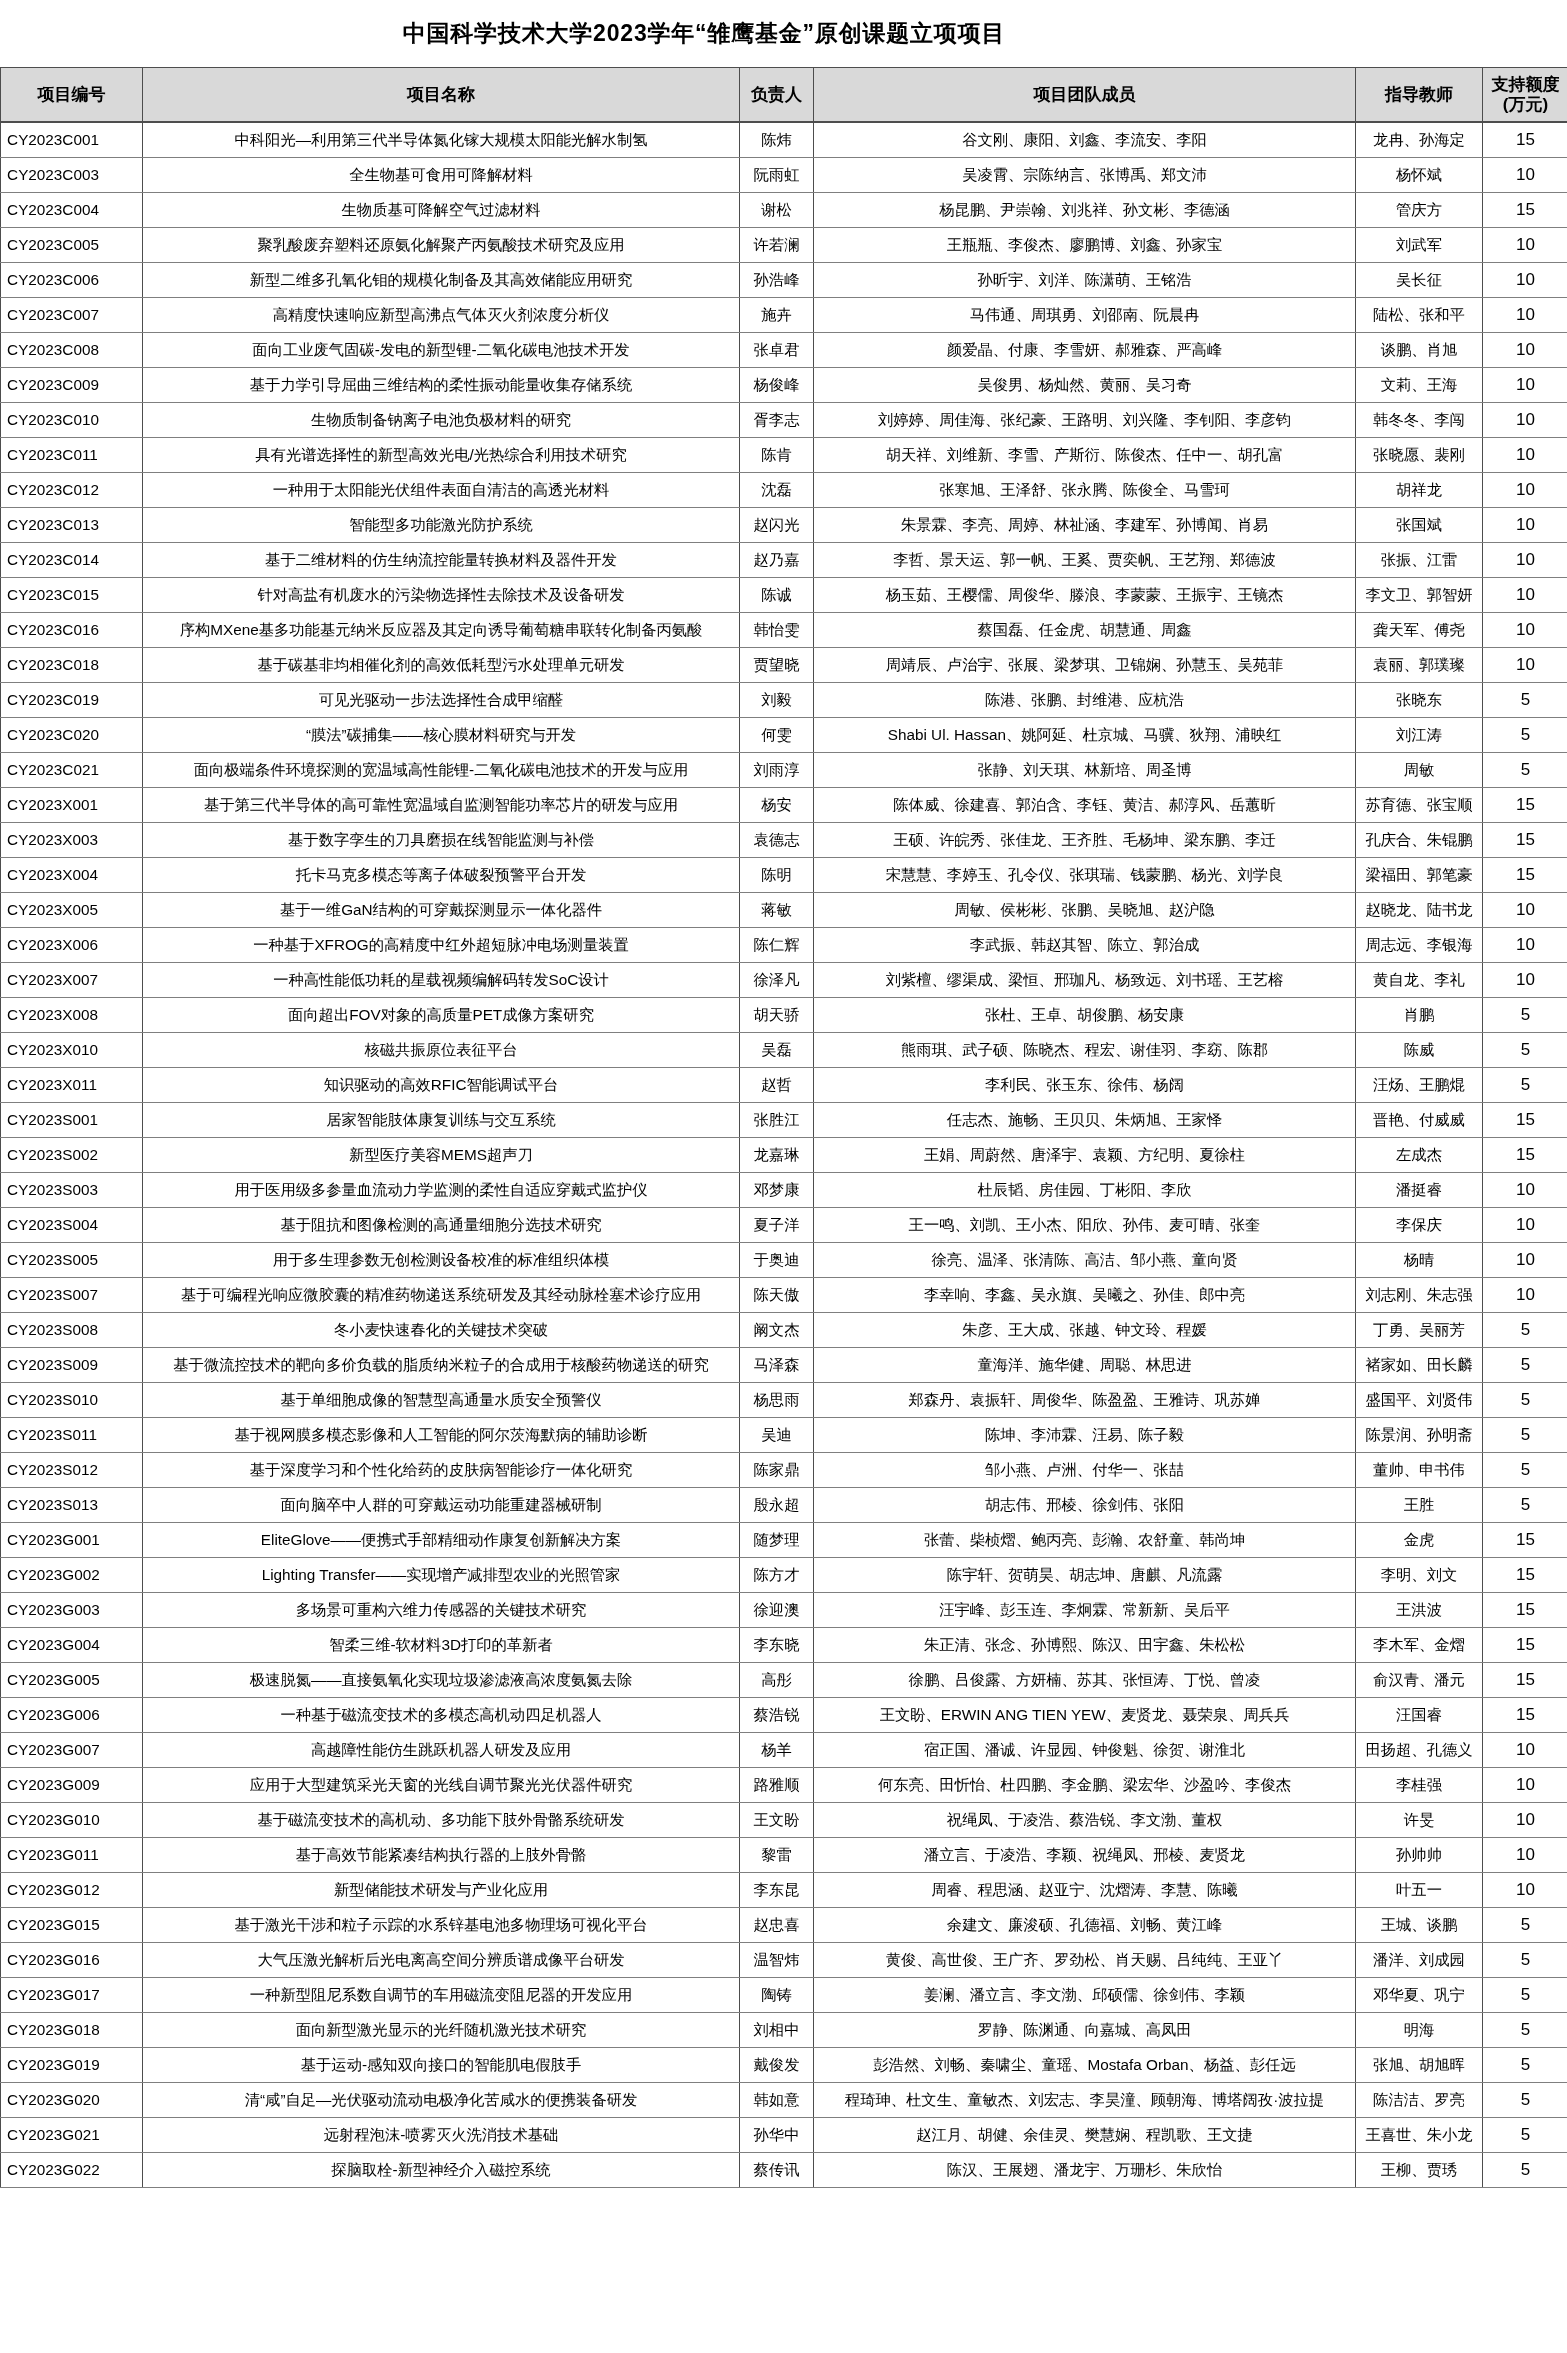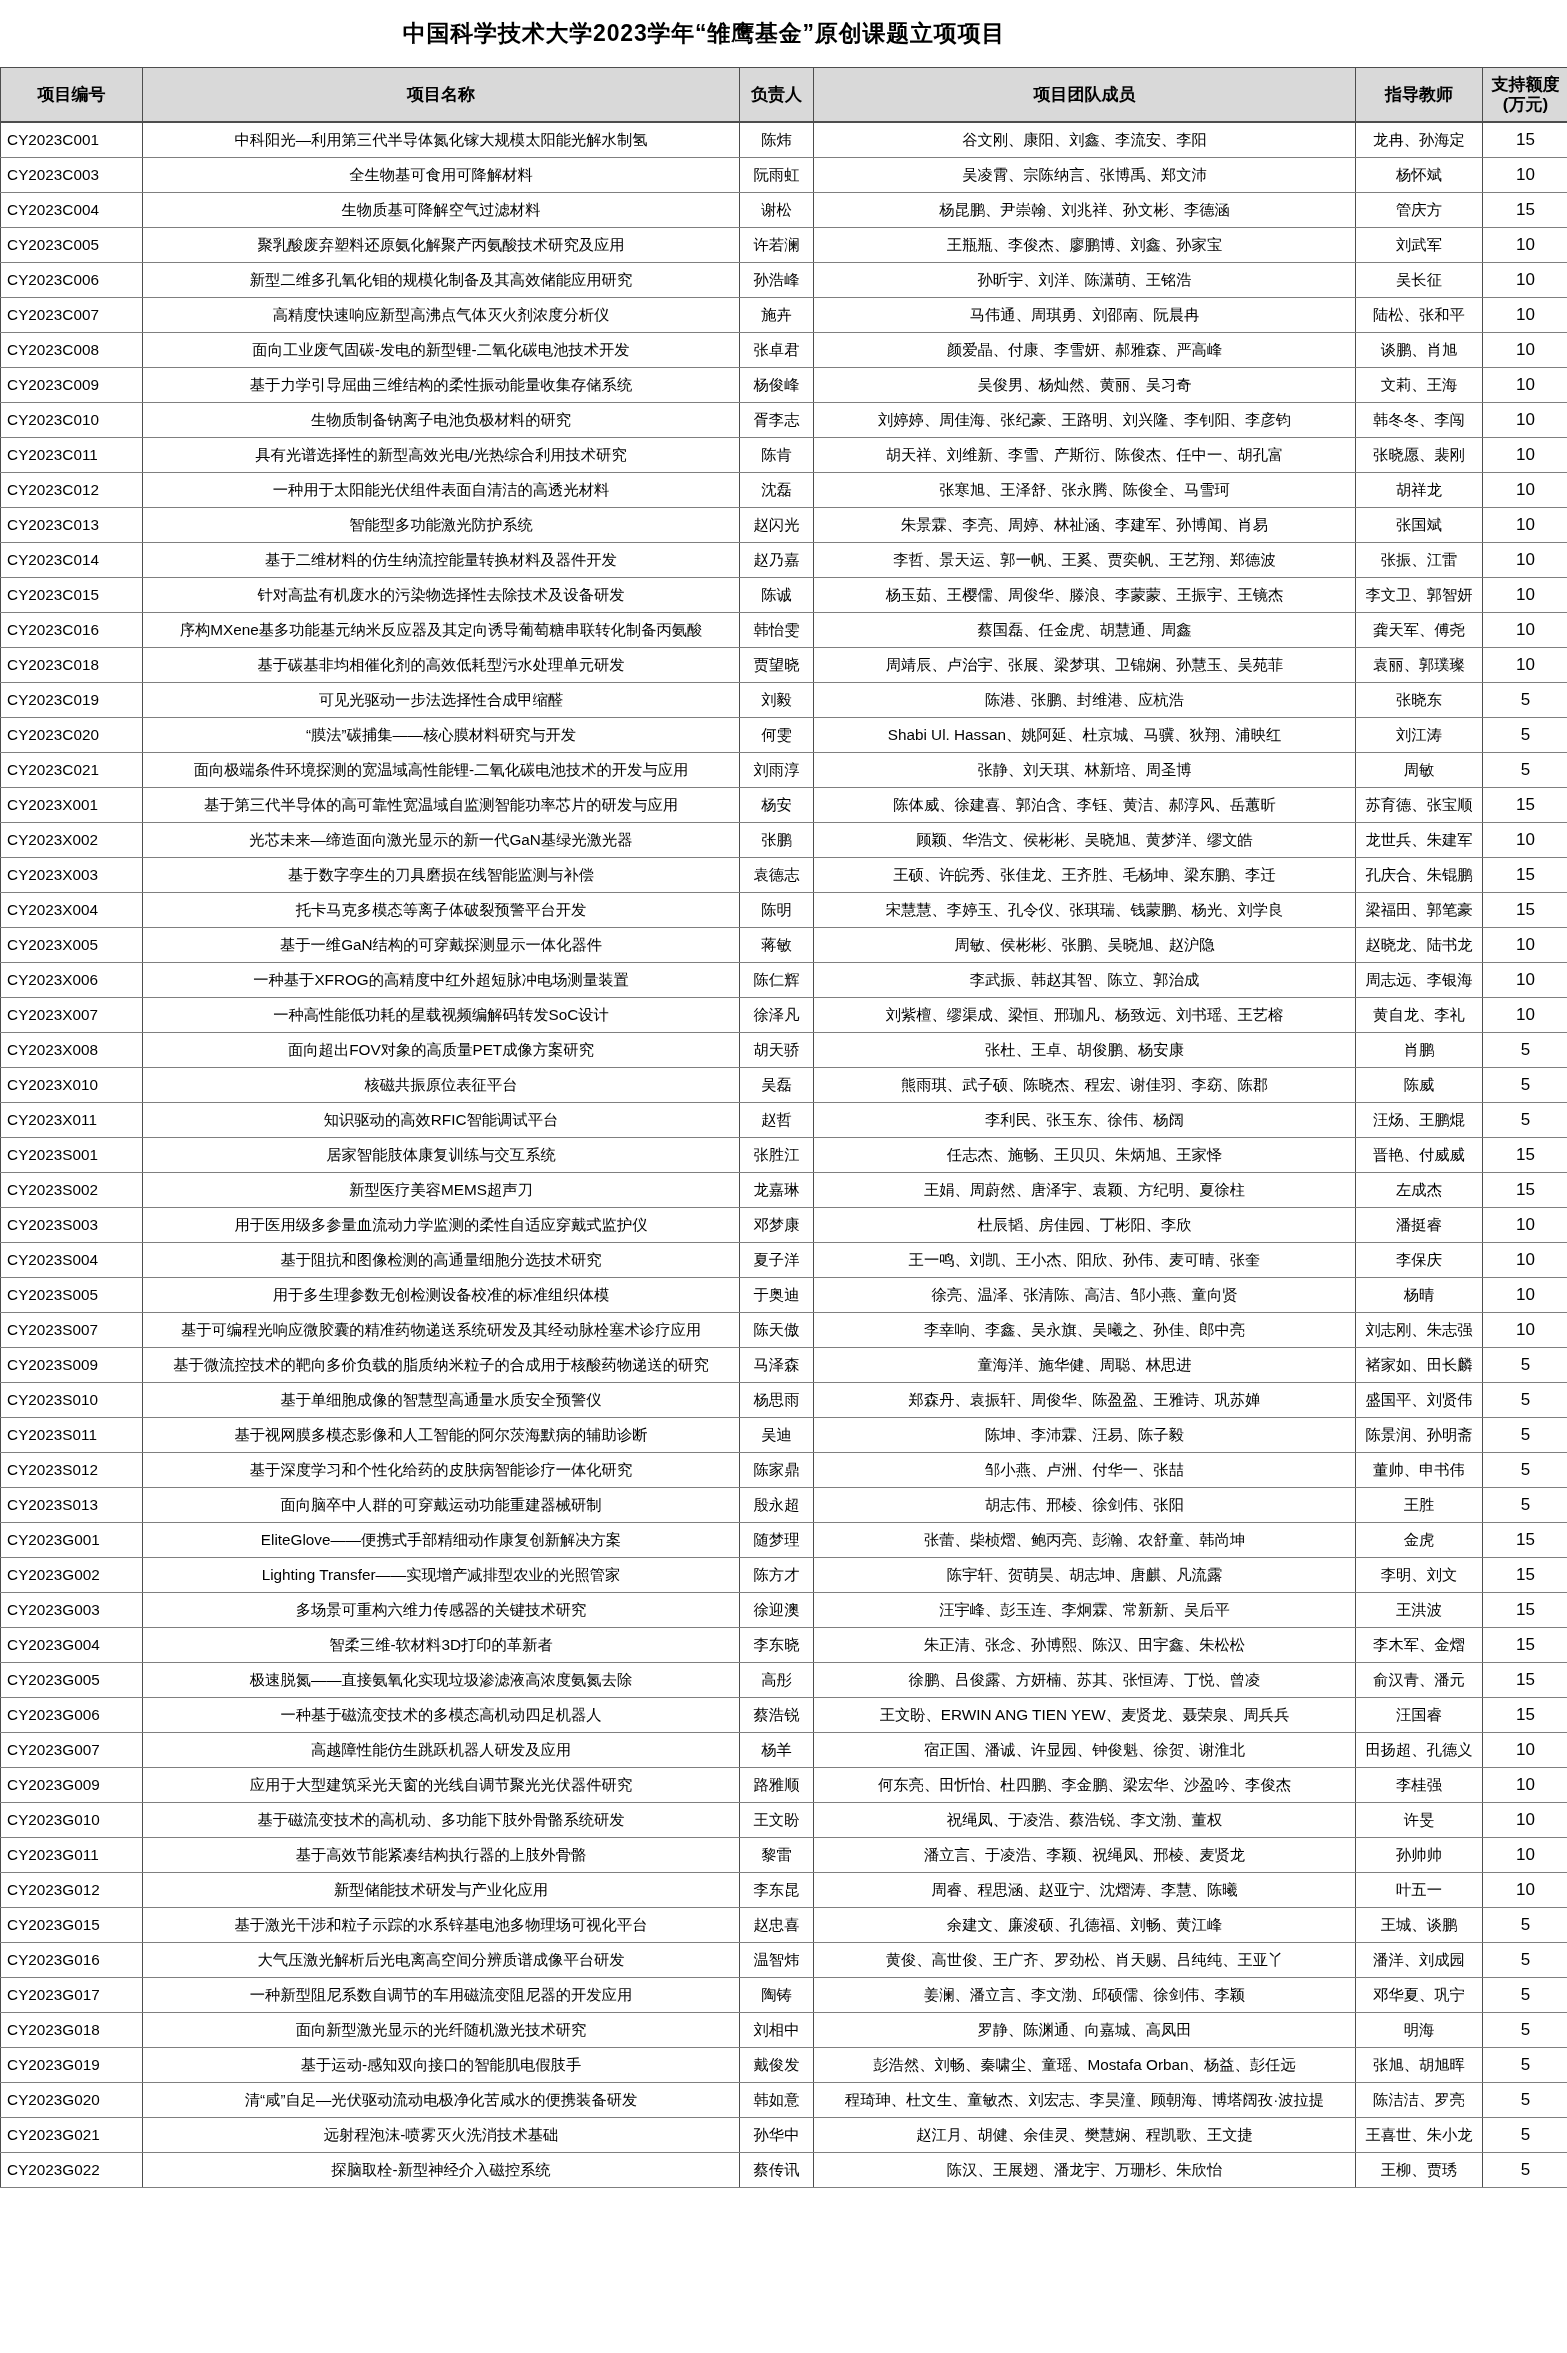--- a/index.html
+++ b/index.html
@@ -244,28 +244,20 @@
 
   <tr>
     <td class="c-id">CY2023X001</td>
     <td class="c-name">基于第三代半导体的高可靠性宽温域自监测智能功率芯片的研发与应用</td>
     <td class="c-leader">杨安</td>
     <td class="c-team">陈体威、徐建喜、郭泊含、李钰、黄洁、郝淳风、岳蕙昕</td>
     <td class="c-advisor">苏育德、张宝顺</td>
     <td class="c-amount">15</td>
   </tr>
 
-  <tr>
-    <td class="c-id">CY2023X002</td>
-    <td class="c-name">光芯未来—缔造面向激光显示的新一代GaN基绿光激光器</td>
-    <td class="c-leader">张鹏</td>
-    <td class="c-team">顾颖、华浩文、侯彬彬、吴晓旭、黄梦洋、缪文皓</td>
-    <td class="c-advisor">龙世兵、朱建军</td>
-    <td class="c-amount">10</td>
-  </tr>
 
   <tr>
     <td class="c-id">CY2023X003</td>
     <td class="c-name">基于数字孪生的刀具磨损在线智能监测与补偿</td>
     <td class="c-leader">袁德志</td>
     <td class="c-team">王硕、许皖秀、张佳龙、王齐胜、毛杨坤、梁东鹏、李迁</td>
     <td class="c-advisor">孔庆合、朱锟鹏</td>
     <td class="c-amount">15</td>
   </tr>
 
@@ -379,20 +371,28 @@
 
   <tr>
     <td class="c-id">CY2023S007</td>
     <td class="c-name">基于可编程光响应微胶囊的精准药物递送系统研发及其经动脉栓塞术诊疗应用</td>
     <td class="c-leader">陈天傲</td>
     <td class="c-team">李幸响、李鑫、吴永旗、吴曦之、孙佳、郎中亮</td>
     <td class="c-advisor">刘志刚、朱志强</td>
     <td class="c-amount">10</td>
   </tr>
 
+  <tr>
+    <td class="c-id">CY2023S008</td>
+    <td class="c-name">冬小麦快速春化的关键技术突破</td>
+    <td class="c-leader">阚文杰</td>
+    <td class="c-team">朱彦、王大成、张越、钟文玲、程媛</td>
+    <td class="c-advisor">丁勇、吴丽芳</td>
+    <td class="c-amount">5</td>
+  </tr>
 
   <tr>
     <td class="c-id">CY2023S009</td>
     <td class="c-name">基于微流控技术的靶向多价负载的脂质纳米粒子的合成用于核酸药物递送的研究</td>
     <td class="c-leader">马泽森</td>
     <td class="c-team">童海洋、施华健、周聪、林思进</td>
     <td class="c-advisor">褚家如、田长麟</td>
     <td class="c-amount">5</td>
   </tr>
 

